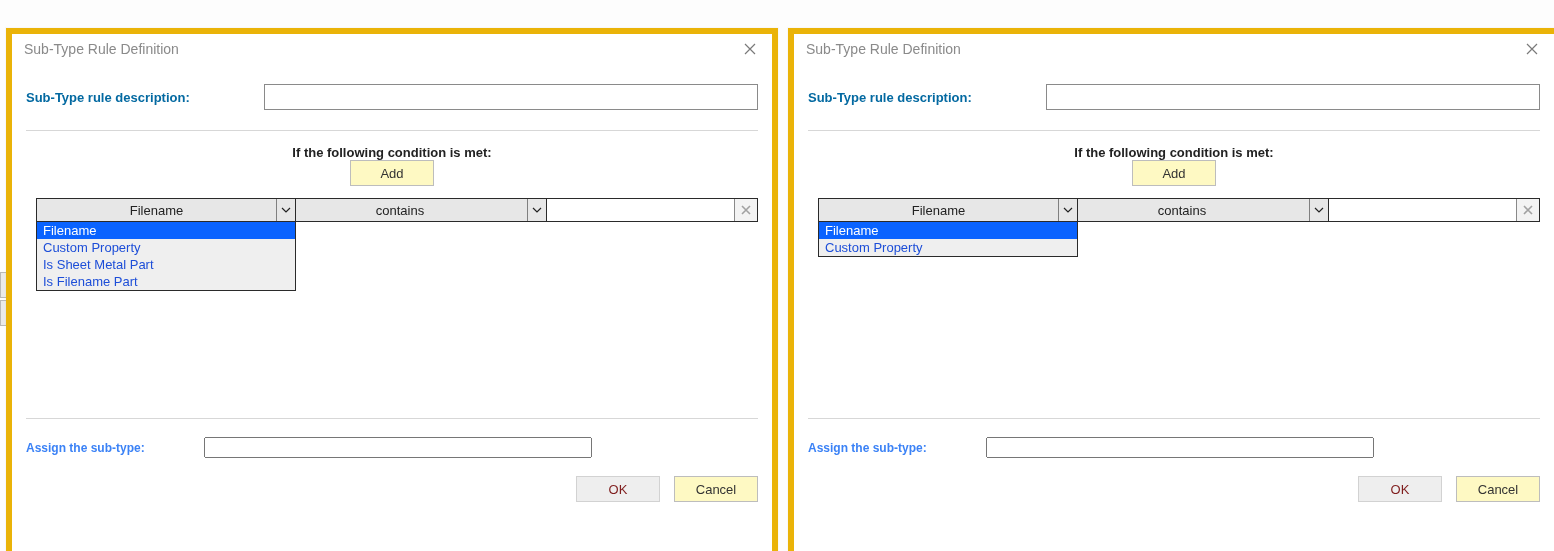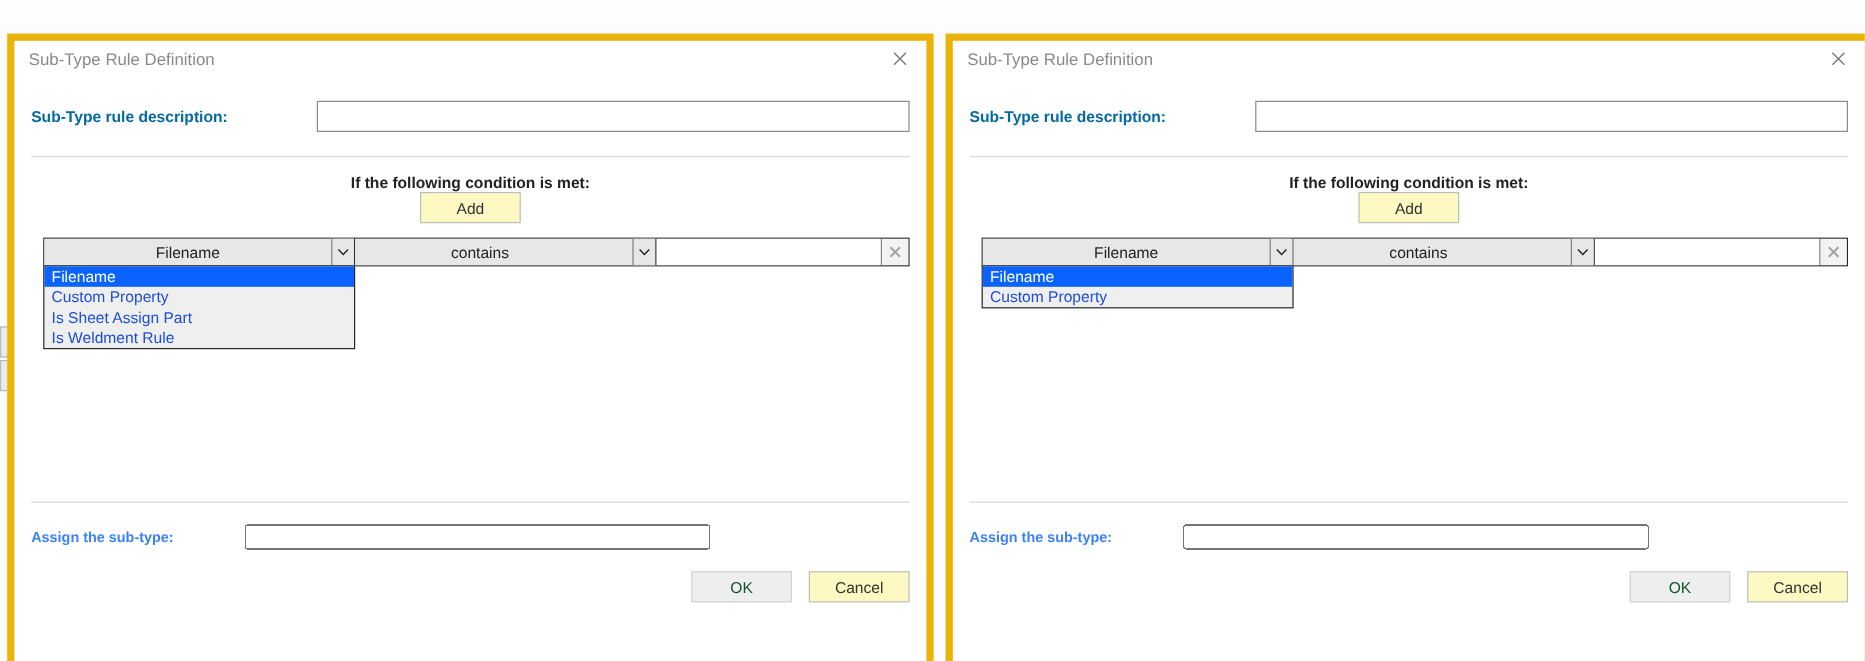--- a/index.html
+++ b/index.html
@@ -91,21 +91,21 @@
     min-width: 84px;
     height: 26px;
     background: #fef9c3;
     border: 1px solid #bdbdbd;
     color: #333;
     font: inherit;
     cursor: pointer;
     padding: 0 18px;
   }
   .btn:disabled {
-    color: #14532d;
+    color: #7f1d1d;
     background: #eeeeee;
     border-color: #d2d2d2;
     cursor: default;
   }
   .cond-area {
     position: relative;
     height: 220px;
     padding-top: 4px;
   }
   .cond-row {
@@ -248,22 +248,22 @@
           <div class="del-btn">
             <svg width="12" height="12" viewBox="0 0 12 12">
                 <path d="M2 2 L10 10 M10 2 L2 10" stroke-width="1.6" fill="none"></path>
               </svg>
           </div>
         </div>
 
         <div class="dropdown-list" id="left-dd" style="left:10px; top:27px; width:258px;">
             <div class="item sel">Filename</div>
             <div class="item">Custom Property</div>
-            <div class="item">Is Sheet Assign Part</div>
-            <div class="item">Is Weldment Rule</div>
+            <div class="item">Is Sheet Metal Part</div>
+            <div class="item">Is Filename Part</div>
           </div>
       </div>
 
       <div class="assign-row">
         <span class="label">Assign the sub-type:</span>
         <input class="text-input" type="text" value="" style="">
       </div>
 
       <div class="footer">
         <button class="btn" disabled="">OK</button>

